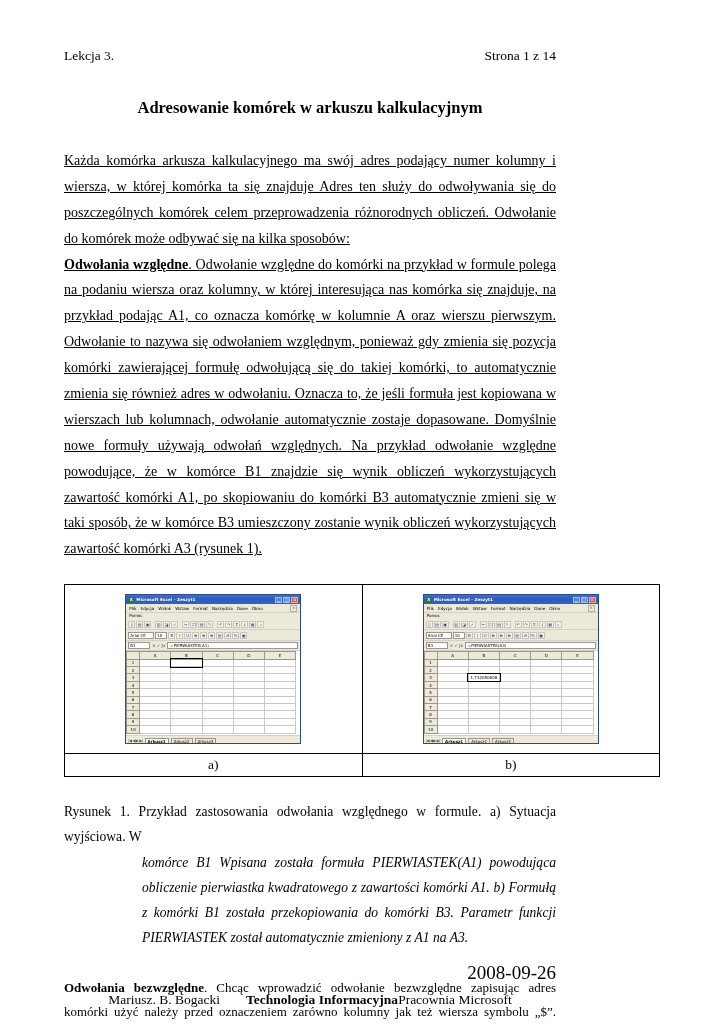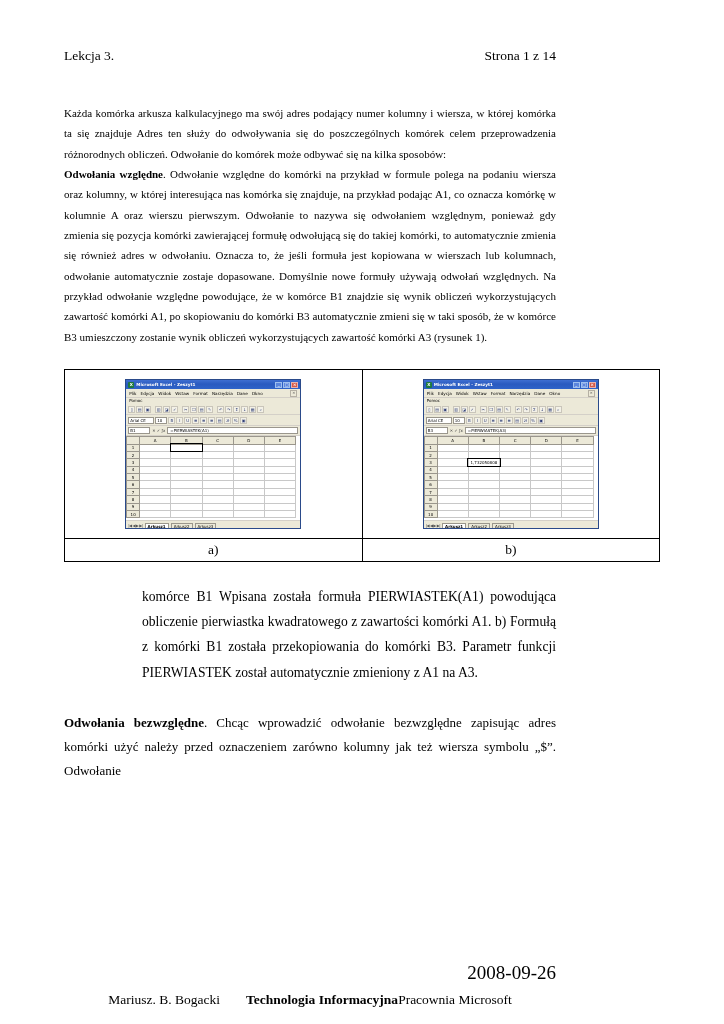--- a/index.html
+++ b/index.html
@@ -32,24 +32,25 @@
   
   .doc-title {
     text-align: center;
     font-size: 16.5px;
     font-weight: bold;
     margin-top: 34px;
     margin-bottom: 0;
   }
   
   .body-text {
-    margin-top: 39px;
-    font-size: 11px;
+    margin-top: 30px;
+    font-size: 14px;
     line-height: 1.85;
     text-align: justify;
+    text-decoration: underline;
   }
   .body-text p {
     margin: 0;
     text-align: justify;
   }
   .body-text p + p {
     margin-top: 0;
   }
   b, .b { font-weight: bold; }
 
@@ -284,20 +285,21 @@
     margin-top: 22px;
     font-size: 13.6px;
     line-height: 1.85;
     text-align: justify;
   }
   .caption .first-line { display: block; }
   .caption .rest {
     display: block;
     padding-left: 78px;
     text-align: justify;
+    font-style: italic;
   }
   
   .tail {
     margin-top: 26px;
     font-size: 13px;
     line-height: 1.85;
     text-align: justify;
   }
   
   .date-line {
@@ -320,20 +322,21 @@
 </head>
 <body>
 
 <div class="page">
 
   <div class="header">
     <span>Lekcja 3.</span>
     <span>Strona 1 z 14</span>
   </div>
 
+  <div class="doc-title">Adresowanie komórek w arkuszu kalkulacyjnym</div>
 
   <div class="body-text">
     <p>Każda komórka arkusza kalkulacyjnego ma swój adres podający numer kolumny i wiersza, w której komórka ta się znajduje Adres ten służy do odwoływania się do poszczególnych komórek celem przeprowadzenia różnorodnych obliczeń. Odwołanie do komórek może odbywać się na kilka sposobów:</p>
     <p><b>Odwołania względne</b><span>. Odwołanie względne do komórki na przykład w formule polega na podaniu wiersza oraz kolumny, w której interesująca nas komórka się znajduje, na przykład podając A1, co oznacza komórkę w kolumnie A oraz wierszu pierwszym. Odwołanie to nazywa się odwołaniem względnym, ponieważ gdy zmienia się pozycja komórki zawierającej formułę odwołującą się do takiej komórki, to automatycznie zmienia się również adres w odwołaniu. Oznacza to, że jeśli formuła jest kopiowana w wierszach lub kolumnach, odwołanie automatycznie zostaje dopasowane. Domyślnie nowe formuły używają odwołań względnych. Na przykład odwołanie względne powodujące, że w komórce B1 znajdzie się wynik obliczeń wykorzystujących zawartość komórki A1, po skopiowaniu do komórki B3 automatycznie zmieni się w taki sposób, że w komórce B3 umieszczony zostanie wynik obliczeń wykorzystujących zawartość komórki A3 (rysunek 1).</span></p>
   </div>
 
   <table class="figure-table">
     <tbody>
         <tr>
       <td class="fig-cell">
@@ -688,20 +691,21 @@
       </td>
     </tr>
     <tr>
       <td class="cap-cell">a)</td>
       <td class="cap-cell">b)</td>
     </tr>
   </tbody>
     </table>
 
   <div class="caption">
+    <span class="first-line">Rysunek 1. Przykład zastosowania odwołania względnego w formule. a) Sytuacja wyjściowa. W</span>
     <span class="rest">komórce B1 Wpisana została formuła PIERWIASTEK(A1) powodująca obliczenie pierwiastka kwadratowego z zawartości komórki A1. b) Formułą z komórki B1 została przekopiowania do komórki B3. Parametr funkcji PIERWIASTEK został automatycznie zmieniony z A1 na A3.</span>
   </div>
 
   <div class="tail">
     <b>Odwołania bezwzględne</b><span>. Chcąc wprowadzić odwołanie bezwzględne zapisując adres komórki użyć należy przed oznaczeniem zarówno kolumny jak też wiersza symbolu „$”. Odwołanie</span>
   </div>
 
   <div class="date-line">2008-09-26</div>
 
   <div class="footer">

